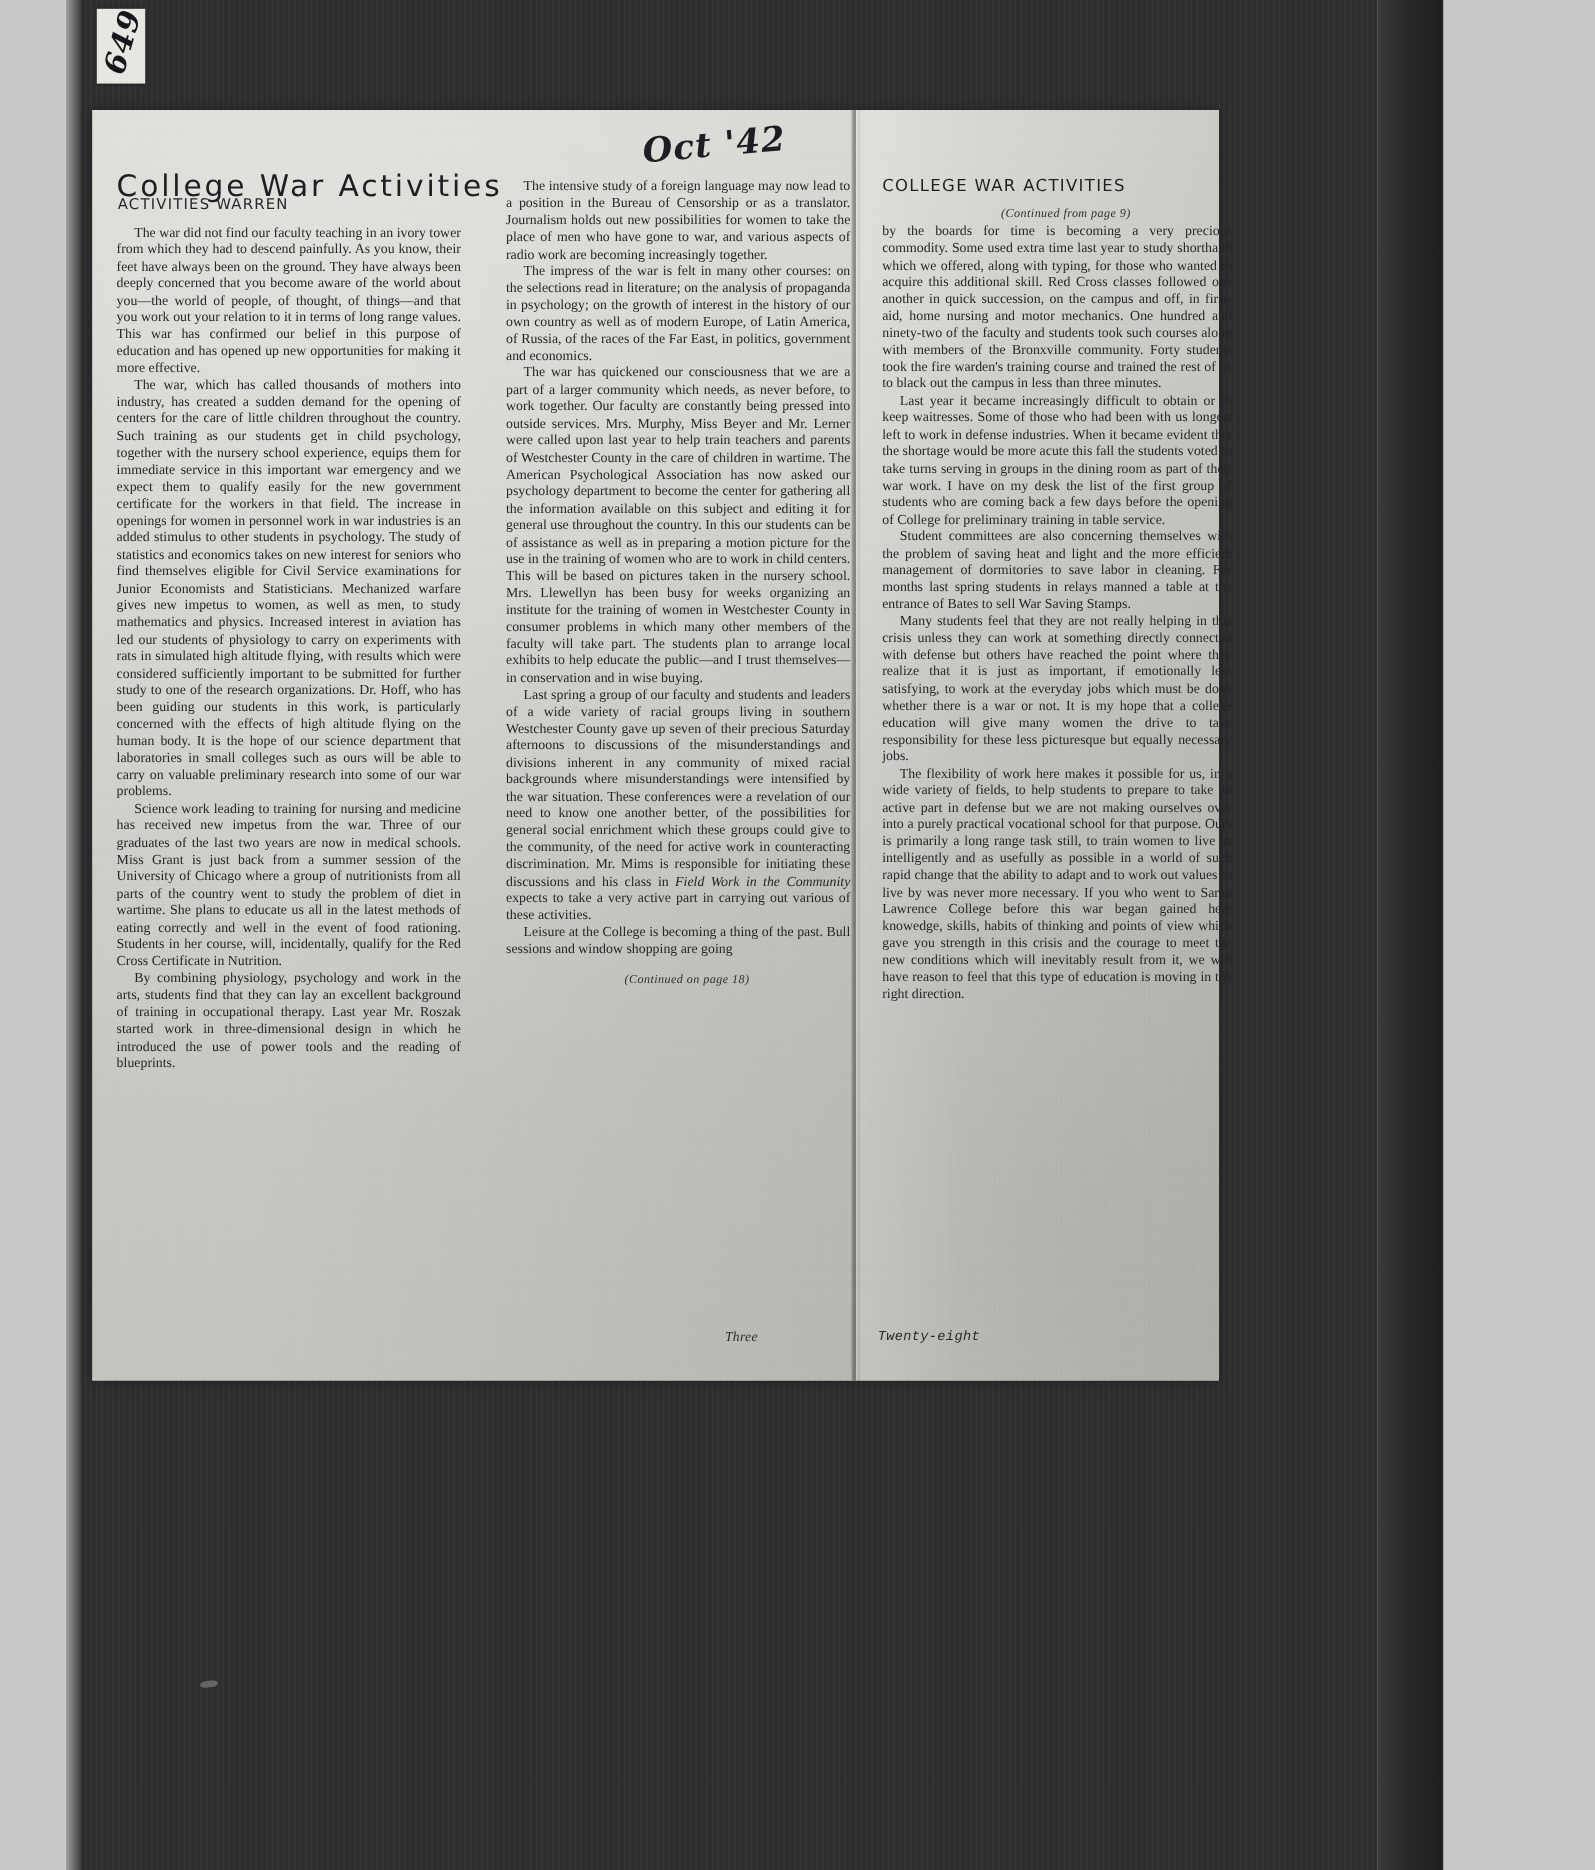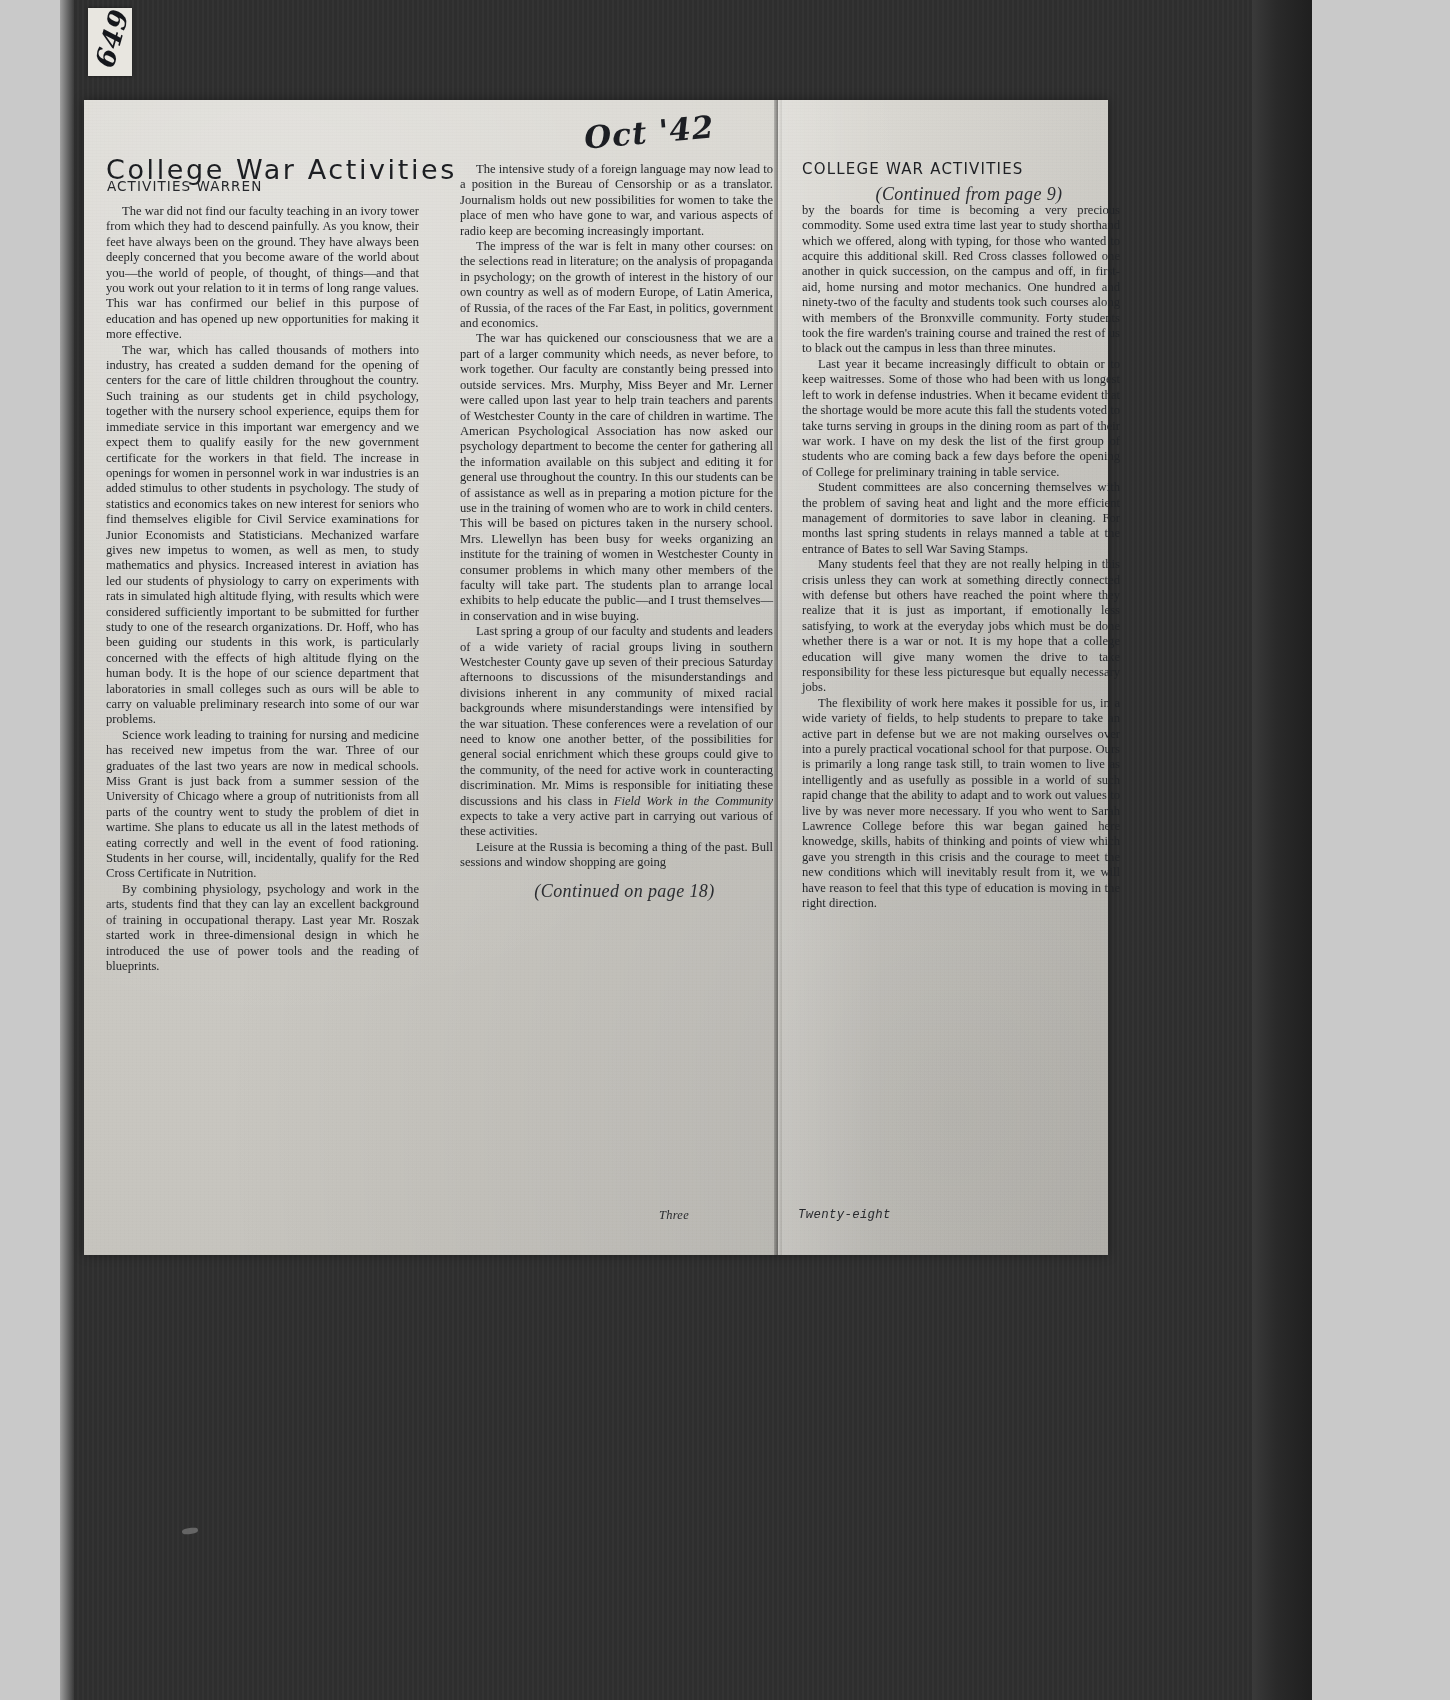--- a/index.html
+++ b/index.html
@@ -129,21 +129,21 @@
     font-family:"DejaVu Sans", sans-serif;
     font-size:15px;
     letter-spacing:1.2px;
     color:#1d1f23;
     margin:0 0 10px 0;
     text-indent:0;
   }
   .cont-note{
     text-align:center;
     font-style:italic;
-    font-size:18px;
+    font-size:11px;
     letter-spacing:.4px;
     margin:0 0 12px 0;
     text-indent:0;
     color:#2a2c30;
   }
   .cont-note.below{ margin:13px 0 0 0; }
 
   .folio{
     position:absolute;
     font-style:italic;
@@ -178,25 +178,25 @@
   <div id="byline">ACTIVITIES WARREN</div>
 
   <div id="col-1-body" class="col" style="position:absolute;top:104px;left:22px;">
     <p>The war did not find our faculty teaching in an ivory tower from which they had to descend painfully. As you know, their feet have always been on the ground. They have always been deeply concerned that you become aware of the world about you—the world of people, of thought, of things—and that you work out your relation to it in terms of long range values. This war has confirmed our belief in this purpose of education and has opened up new opportunities for making it more effective.</p>
     <p>The war, which has called thousands of mothers into industry, has created a sudden demand for the opening of centers for the care of little children throughout the country. Such training as our students get in child psychology, together with the nursery school experience, equips them for immediate service in this important war emergency and we expect them to qualify easily for the new government certificate for the workers in that field. The increase in openings for women in personnel work in war industries is an added stimulus to other students in psychology. The study of statistics and economics takes on new interest for seniors who find themselves eligible for Civil Service examinations for Junior Economists and Statisticians. Mechanized warfare gives new impetus to women, as well as men, to study mathematics and physics. Increased interest in aviation has led our students of physiology to carry on experiments with rats in simulated high altitude flying, with results which were considered sufficiently important to be submitted for further study to one of the research organizations. Dr. Hoff, who has been guiding our students in this work, is particularly concerned with the effects of high altitude flying on the human body. It is the hope of our science department that laboratories in small colleges such as ours will be able to carry on valuable preliminary research into some of our war problems.</p>
     <p>Science work leading to training for nursing and medicine has received new impetus from the war. Three of our graduates of the last two years are now in medical schools. Miss Grant is just back from a summer session of the University of Chicago where a group of nutritionists from all parts of the country went to study the problem of diet in wartime. She plans to educate us all in the latest methods of eating correctly and well in the event of food rationing. Students in her course, will, incidentally, qualify for the Red Cross Certificate in Nutrition.</p>
     <p>By combining physiology, psychology and work in the arts, students find that they can lay an excellent background of training in occupational therapy. Last year Mr. Roszak started work in three-dimensional design in which he introduced the use of power tools and the reading of blueprints.</p>
   </div>
 
   <div id="col-2" class="col">
-    <p>The intensive study of a foreign language may now lead to a position in the Bureau of Censorship or as a translator. Journalism holds out new possibilities for women to take the place of men who have gone to war, and various aspects of radio keep are becoming increasingly important.</p>
+    <p>The intensive study of a foreign language may now lead to a position in the Bureau of Censorship or as a translator. Journalism holds out new possibilities for women to take the place of men who have gone to war, and various aspects of radio work are becoming increasingly together.</p>
     <p>The impress of the war is felt in many other courses: on the selections read in literature; on the analysis of propaganda in psychology; on the growth of interest in the history of our own country as well as of modern Europe, of Latin America, of Russia, of the races of the Far East, in politics, government and economics.</p>
     <p>The war has quickened our consciousness that we are a part of a larger community which needs, as never before, to work together. Our faculty are constantly being pressed into outside services. Mrs. Murphy, Miss Beyer and Mr. Lerner were called upon last year to help train teachers and parents of Westchester County in the care of children in wartime. The American Psychological Association has now asked our psychology department to become the center for gathering all the information available on this subject and editing it for general use throughout the country. In this our students can be of assistance as well as in preparing a motion picture for the use in the training of women who are to work in child centers. This will be based on pictures taken in the nursery school. Mrs. Llewellyn has been busy for weeks organizing an institute for the training of women in Westchester County in consumer problems in which many other members of the faculty will take part. The students plan to arrange local exhibits to help educate the public—and I trust themselves—in conservation and in wise buying.</p>
     <p><span>Last spring a group of our faculty and students and leaders of a wide variety of racial groups living in southern Westchester County gave up seven of their precious Saturday afternoons to discussions of the misunderstandings and divisions inherent in any community of mixed racial backgrounds where misunderstandings were intensified by the war situation. These conferences were a revelation of our need to know one another better, of the possibilities for general social enrichment which these groups could give to the community, of the need for active work in counteracting discrimination. Mr. Mims is responsible for initiating these discussions and his class in </span><span class="ital">Field Work in the Community</span><span> expects to take a very active part in carrying out various of these activities.</span></p>
-    <p>Leisure at the Russia is becoming a thing of the past. Bull sessions and window shopping are going</p>
+    <p>Leisure at the College is becoming a thing of the past. Bull sessions and window shopping are going</p>
     <p class="cont-note below">(Continued on page 18)</p>
   </div>
 
   <div id="col-3" class="col">
     <p id="cont-head">COLLEGE WAR ACTIVITIES</p>
     <p class="cont-note">(Continued from page 9)</p>
     <p class="noindent">by the boards for time is becoming a very precious commodity. Some used extra time last year to study shorthand which we offered, along with typing, for those who wanted to acquire this additional skill. Red Cross classes followed one another in quick succession, on the campus and off, in first-aid, home nursing and motor mechanics. One hundred and ninety-two of the faculty and students took such courses along with members of the Bronxville community. Forty students took the fire warden's training course and trained the rest of us to black out the campus in less than three minutes.</p>
     <p>Last year it became increasingly difficult to obtain or to keep waitresses. Some of those who had been with us longest left to work in defense industries. When it became evident that the shortage would be more acute this fall the students voted to take turns serving in groups in the dining room as part of their war work. I have on my desk the list of the first group of students who are coming back a few days before the opening of College for preliminary training in table service.</p>
     <p>Student committees are also concerning themselves with the problem of saving heat and light and the more efficient management of dormitories to save labor in cleaning. For months last spring students in relays manned a table at the entrance of Bates to sell War Saving Stamps.</p>
     <p>Many students feel that they are not really helping in this crisis unless they can work at something directly connected with defense but others have reached the point where they realize that it is just as important, if emotionally less satisfying, to work at the everyday jobs which must be done whether there is a war or not. It is my hope that a college education will give many women the drive to take responsibility for these less picturesque but equally necessary jobs.</p>

